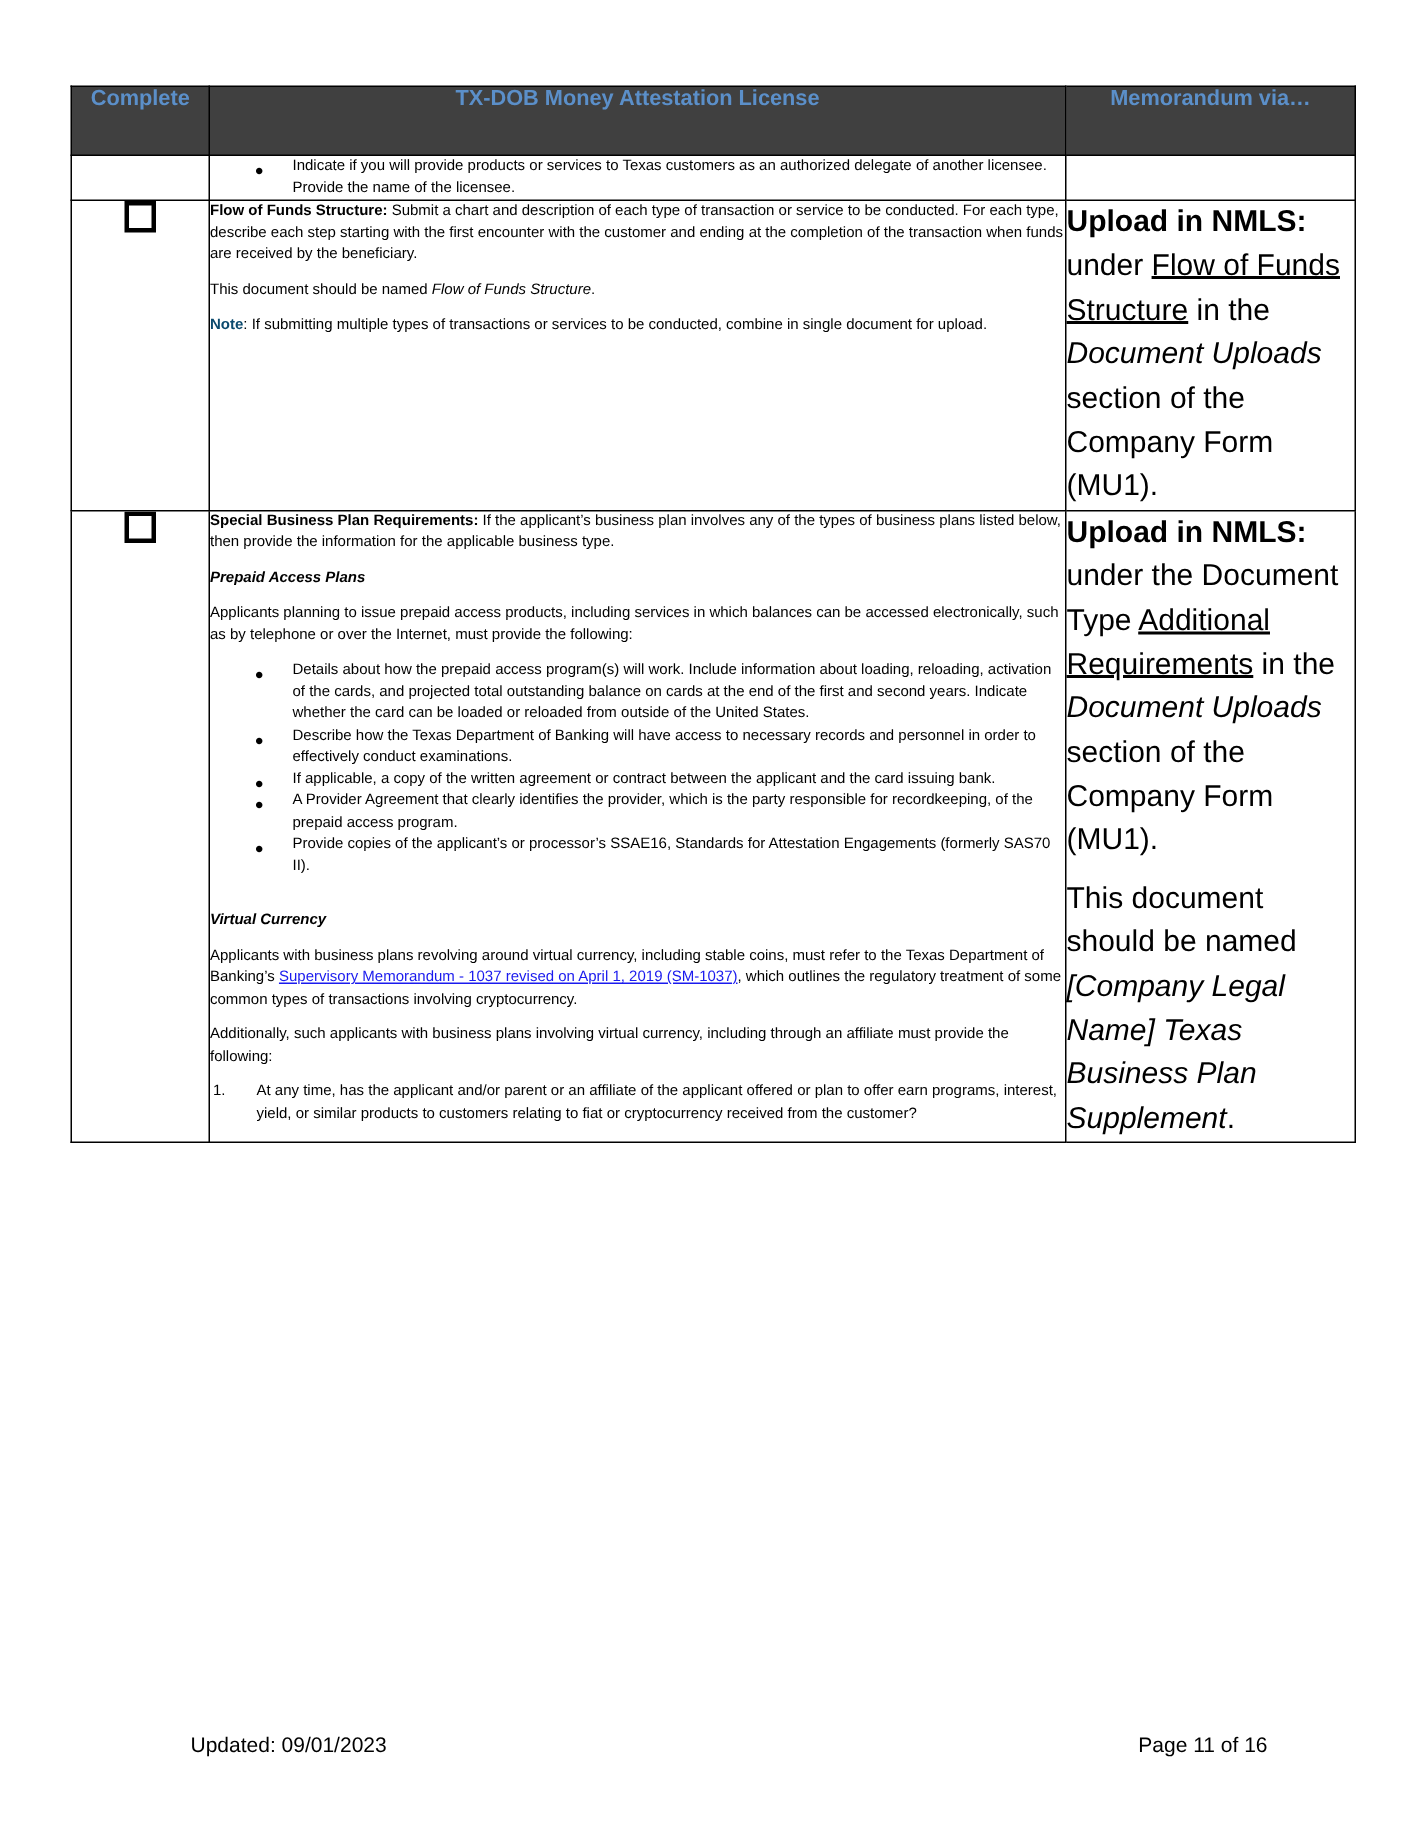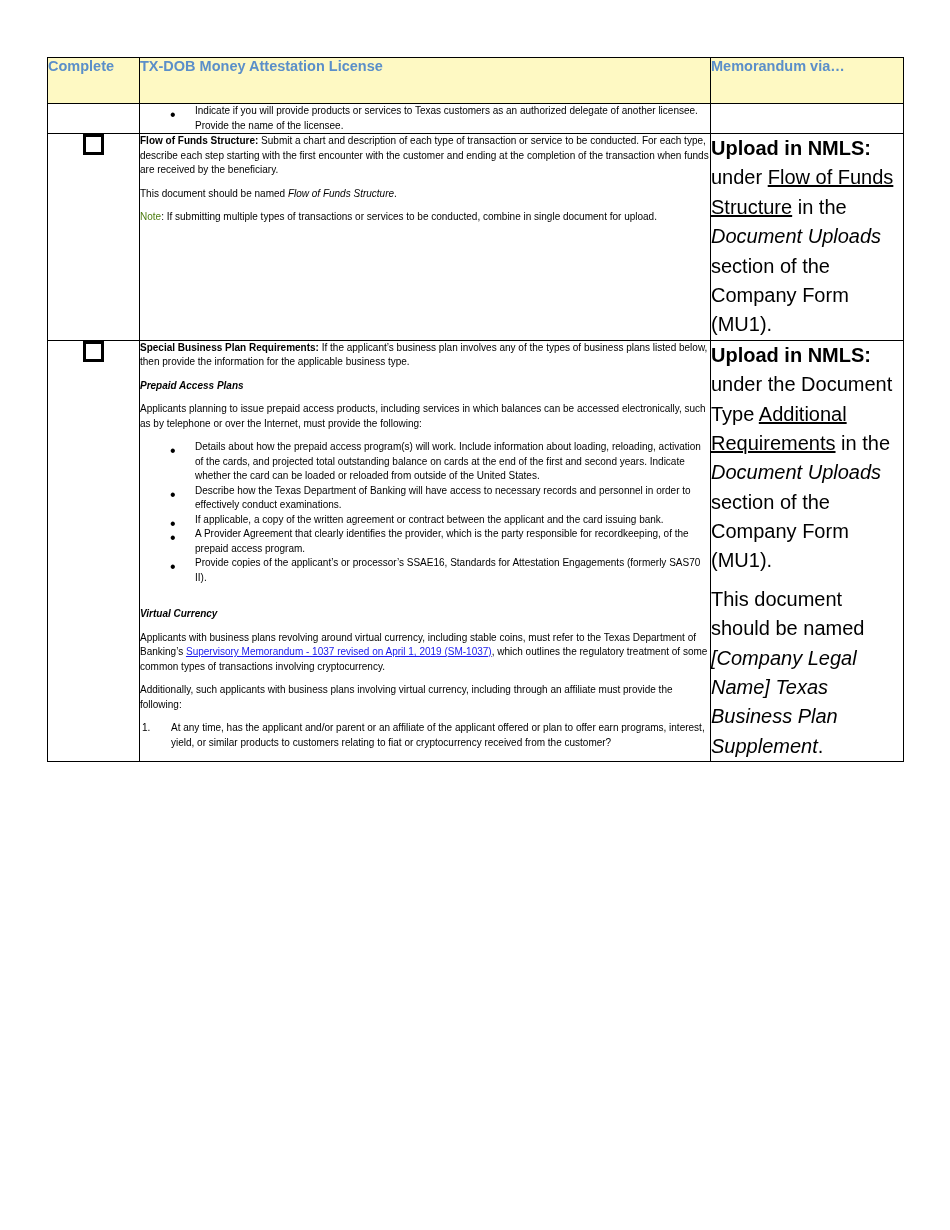--- a/index.html
+++ b/index.html
@@ -35,24 +35,24 @@
     vertical-align: top;
     padding: 0;
   }
   
   col.c-complete { width: 92px; }
   col.c-main     { width: 571px; }
   col.c-submit   { width: 193px; }
 
   
   thead th {
-    background: #fef9c3;
+    background: #404040;
     height: 45px;
     vertical-align: middle;
-    text-align: left;
+    text-align: center;
     font-weight: bold;
     font-size: 14.5px;
     color: #5b8fc9;
     padding: 0 8px 0 10px;
     border: 1px solid #000000;
   }
   th.th-complete { padding-left: 12px; }
   th.th-main     { padding-left: 10px; }
   th.th-submit   { padding-left: 10px; }
 
@@ -121,21 +121,21 @@
   ol.numbered > li::before {
     content: counter(nlist) ".";
     position: absolute;
     left: 2px;
     top: 0;
   }
 
   .b { font-weight: bold; }
   .i { font-style: italic; }
   .u { text-decoration: underline; }
-  .note { font-weight: normal; color: #4d7c0f; }
+  .note { font-weight: bold; color: #0c4a6e; }
   .link {
     color: #1a1aee;
     text-decoration: underline;
   }
   .subhead {
     font-weight: bold;
     font-style: italic;
     margin: 0 0 9px 0;
   }
   .spacer-gap { height: 22px; }
@@ -229,14 +229,18 @@
         </td>
         <td class="cell-submit">
           <p><span class="b">Upload in NMLS:</span><span> under the Document Type </span><span class="u">Additional Requirements</span><span> in the </span><span class="i">Document Uploads</span><span> section of the Company Form (MU1).</span></p>
           <p><span>This document should be named </span><span class="i">[Company Legal Name] Texas Business Plan Supplement</span><span>.</span></p>
         </td>
       </tr>
 
     </tbody>
   </table>
 
+  <div class="footer">
+    <span class="f-left">Updated:  09/01/2023</span>
+    <span class="f-right">Page 11 of 16</span>
+  </div>
 
 </div>
 
 </body></html>

